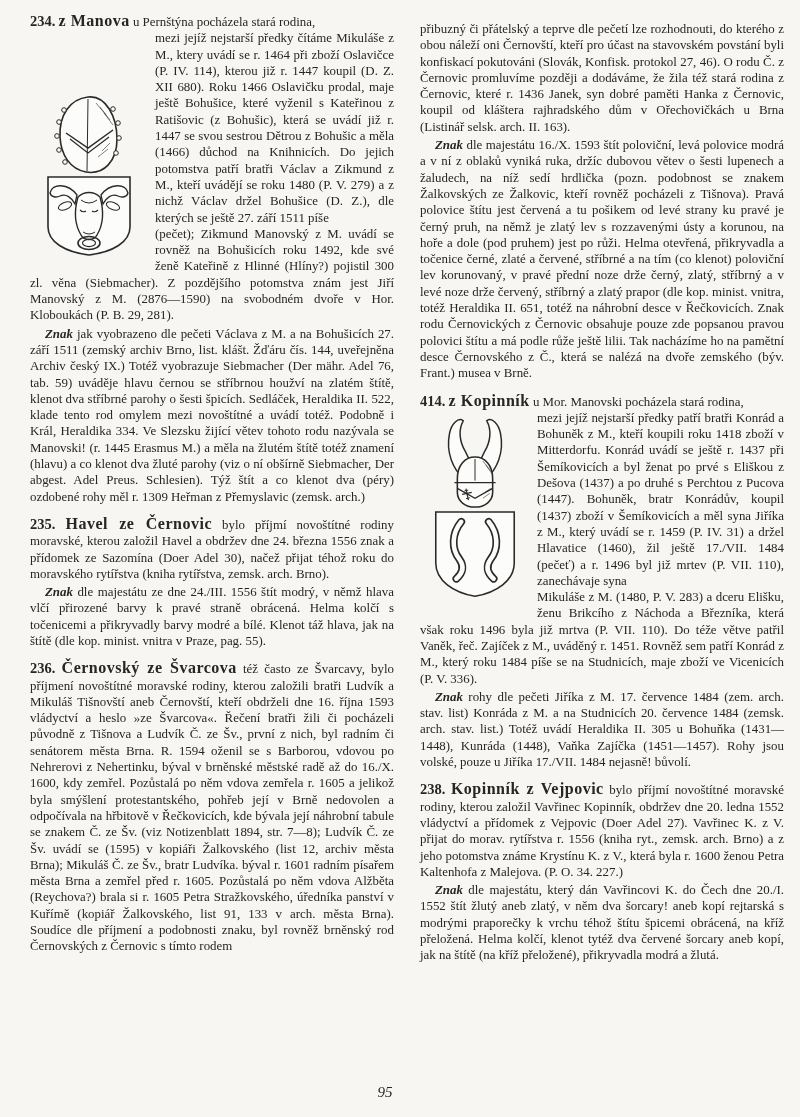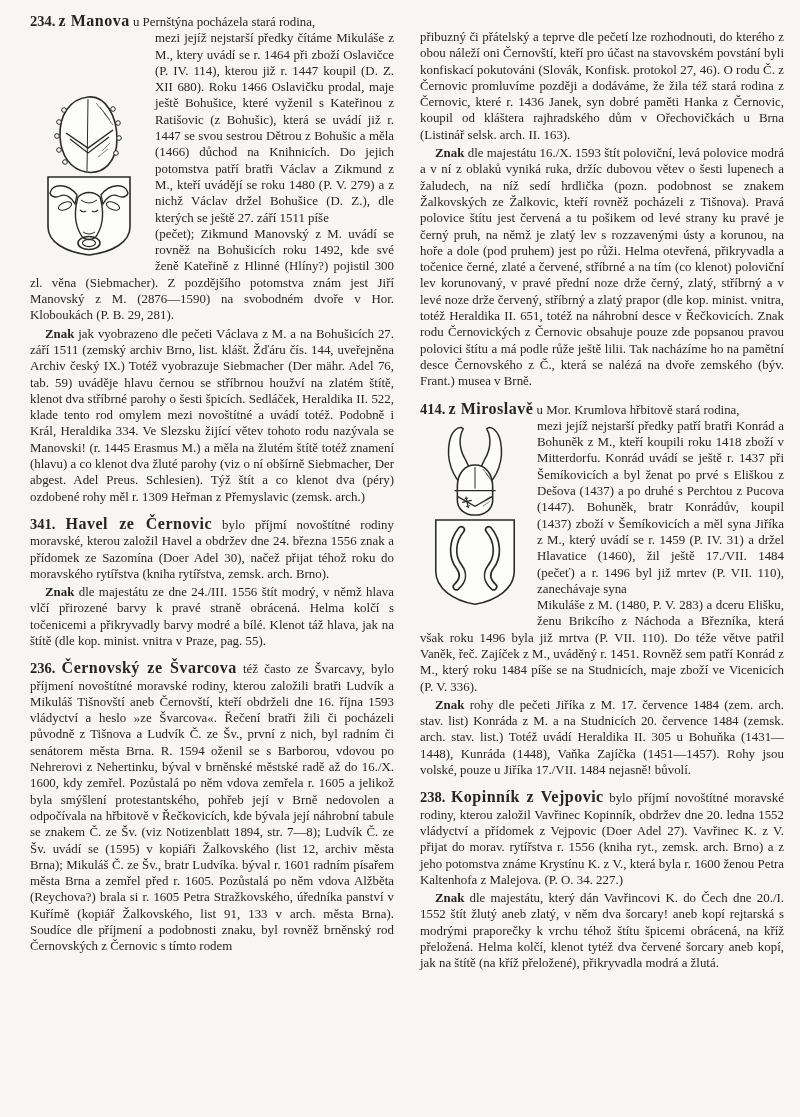--- a/index.html
+++ b/index.html
@@ -25,21 +25,21 @@
     font-size:12.9px;
     line-height:16.3px;
     text-align:justify;
   }
   p{margin:0;padding:0;}
   .entry{margin-top:11px;}
   .entry:first-child{margin-top:0;}
   .entry-num{font-weight:bold;font-size:14.5px;}
   .entry-title{font-weight:bold;font-size:16px;letter-spacing:.5px;}
   .znak{margin-top:2px;text-indent:15px;}
-  .znak b{font-weight:bold;}
+  .znak b{font-weight:bold;font-style:italic;}
   .arms-float{
     float:left;
     display:flex;
     align-items:flex-end;
     margin:2px 11px 2px 4px;
   }
   .arms-234{width:110px;height:226px;}
   .arms-237{width:102px;height:198px;}
   .arms-float svg{display:block;}
   .clear{clear:both;}
@@ -96,39 +96,39 @@
             <ellipse cx="55" cy="150" rx="6.5" ry="3.6" class="ink" stroke-width="1.1"></ellipse>
           </svg>
         </div>
         <p>mezi jejíž nejstarší předky čítáme Mikuláše z M., ktery uvádí se r. 1464 při zboží Oslavičce (P. IV. 114), kterou již r. 1447 koupil (D. Z. XII 680). Roku 1466 Oslavičku prodal, maje ještě Bohušice, které vyženil s Kateřinou z Ratišovic (z Bohušic), která se uvádí již r. 1447 se svou sestrou Dětrou z Bohušic a měla (1466) důchod na Knihnicích. Do jejich potomstva patří bratři Václav a Zikmund z M., kteří uvádějí se roku 1480 (P. V. 279) a z nichž Václav držel Bohušice (D. Z.), dle kterých se ještě 27. září 1511 píše</p>
         <p>(pečet); Zikmund Manovský z M. uvádí se rovněž na Bohušicích roku 1492, kde své ženě Kateřině z Hlinné (Hlíny?) pojistil 300 zl. věna (Siebmacher). Z pozdějšího potomstva znám jest Jiří Manovský z M. (2876—1590) na svobodném dvoře v Hor. Kloboukách (P. B. 29, 281).</p>
         <div class="clear"></div>
         <p class="znak"><b>Znak</b><span> jak vyobrazeno dle pečeti Václava z M. a na Bohušicích 27. září 1511 (zemský archiv Brno, list. klášt. Žďáru čís. 144, uveřejněna Archiv český IX.) Totéž vyobrazuje Siebmacher (Der mähr. Adel 76, tab. 59) uváděje hlavu černou se stříbrnou houžví na zlatém štítě, klenot dva stříbrné parohy o šesti špicích. Sedláček, Heraldika II. 522, klade tento rod omylem mezi novoštítné a uvádí totéž. Podobně i Král, Heraldika 334. Ve Slezsku žijící větev tohoto rodu nazývala se Manovski! (r. 1445 Erasmus M.) a měla na žlutém štítě totéž znamení (hlavu) a co klenot dva žluté parohy (viz o ní obšírně Siebmacher, Der abgest. Adel Preus. Schlesien). Týž štít a co klenot dva (péry) ozdobené rohy měl r. 1309 Heřman z Přemyslavic (zemsk. arch.)</span></p>
       </div>
 
       <div class="entry">
-        <p><span class="entry-num">341.</span> <span class="entry-title">Havel ze Černovic</span> <span>bylo příjmí novoštítné rodiny moravské, kterou založil Havel a obdržev dne 24. března 1556 znak a přídomek ze Sazomína (Doer Adel 30), načež přijat téhož roku do moravského rytířstva (kniha rytířstva, zemsk. arch. Brno).</span></p>
+        <p><span class="entry-num">235.</span> <span class="entry-title">Havel ze Černovic</span> <span>bylo příjmí novoštítné rodiny moravské, kterou založil Havel a obdržev dne 24. března 1556 znak a přídomek ze Sazomína (Doer Adel 30), načež přijat téhož roku do moravského rytířstva (kniha rytířstva, zemsk. arch. Brno).</span></p>
         <p class="znak"><b>Znak</b><span> dle majestátu ze dne 24./III. 1556 štít modrý, v němž hlava vlčí přirozené barvy k pravé straně obrácená. Helma kolčí s točenicemi a přikryvadly barvy modré a bílé. Klenot táž hlava, jak na štítě (dle kop. minist. vnitra v Praze, pag. 55).</span></p>
       </div>
 
       <div class="entry">
         <p><span class="entry-num">236.</span> <span class="entry-title">Černovský ze Švarcova</span> <span>též často ze Švarcavy, bylo příjmení novoštítné moravské rodiny, kterou založili bratři Ludvík a Mikuláš Tišnovští aneb Černovští, kteří obdrželi dne 16. října 1593 vládyctví a heslo »ze Švarcova«. Řečení bratři žili či pocházeli původně z Tišnova a Ludvík Č. ze Šv., první z nich, byl radním či senátorem města Brna. R. 1594 oženil se s Barborou, vdovou po Nehrerovi z Nehertinku, býval v brněnské městské radě až do 16./X. 1600, kdy zemřel. Pozůstalá po něm vdova zemřela r. 1605 a jelikož byla smýšlení protestantského, pohřeb její v Brně nedovolen a odpočívala na hřbitově v Řečkovicích, kde bývala její náhrobní tabule se znakem Č. ze Šv. (viz Notizenblatt 1894, str. 7—8); Ludvík Č. ze Šv. uvádí se (1595) v kopiáři Žalkovského (list 12, archiv města Brna); Mikuláš Č. ze Šv., bratr Ludvíka. býval r. 1601 radním písařem města Brna a zemřel před r. 1605. Pozůstalá po něm vdova Alžběta (Reychova?) brala si r. 1605 Petra Stražkovského, úředníka panství v Kuřímě (kopiář Žalkovského, list 91, 133 v arch. města Brna). Soudíce dle příjmení a podobnosti znaku, byl rovněž brněnský rod Černovských z Černovic s tímto rodem</span></p>
       </div>
 
     </div>
 
     <div class="col">
 
-      <div class="entry" style="margin-top:16px">
+      <div class="entry" style="margin-top:8px">
         <p>přibuzný či přátelský a teprve dle pečetí lze rozhodnouti, do kterého z obou náleží oni Černovští, kteří pro účast na stavovském povstání byli konfiskací pokutováni (Slovák, Konfisk. protokol 27, 46). O rodu Č. z Černovic promluvíme později a dodáváme, že žila též stará rodina z Černovic, které r. 1436 Janek, syn dobré paměti Hanka z Černovic, koupil od kláštera rajhradského dům v Ořechovičkách u Brna (Listinář selsk. arch. II. 163).</p>
         <p class="znak"><b>Znak</b><span> dle majestátu 16./X. 1593 štít poloviční, levá polovice modrá a v ní z oblaků vyniká ruka, držíc dubovou větev o šesti lupenech a žaludech, na níž sedí hrdlička (pozn. podobnost se znakem Žalkovských ze Žalkovic, kteří rovněž pocházeli z Tišnova). Pravá polovice štítu jest červená a tu pošikem od levé strany ku pravé je černý pruh, na němž je zlatý lev s rozzavenými ústy a korunou, na hoře a dole (pod pruhem) jest po růži. Helma otevřená, přikryvadla a točenice černé, zlaté a červené, stříbrné a na tím (co klenot) poloviční lev korunovaný, v pravé přední noze drže černý, zlatý, stříbrný a v levé noze drže červený, stříbrný a zlatý prapor (dle kop. minist. vnitra, totéž Heraldika II. 651, totéž na náhrobní desce v Řečkovicích. Znak rodu Černovických z Černovic obsahuje pouze zde popsanou pravou polovici štítu a má podle růže ještě lilii. Tak nacházíme ho na pamětní desce Černovského z Č., která se nalézá na dvoře zemského (býv. Frant.) musea v Brně.</span></p>
       </div>
 
       <div class="entry">
-        <p><span class="entry-num">414.</span> <span class="entry-title">z Miroslavě</span> <span>u Mor. Krumlova hřbitově stará rodina,</span></p>
+        <p><span class="entry-num">414.</span> <span class="entry-title">z Kopinník</span> <span>u Mor. Manovski pocházela stará rodina,</span></p>
         <div class="arms-float arms-237">
           <svg width="102" height="198" viewBox="0 0 104 198" xmlns="http://www.w3.org/2000/svg">
 
             <path d="M40 66 C30 56 22 40 26 20 C28 10 35 3 40 7 C35 16 36 28 42 38 C47 47 50 56 49 66 Z" fill="#fcfcfa" stroke="#2a2a2a" stroke-width="1.5"></path>
             <path d="M64 66 C74 56 82 40 78 20 C76 10 69 3 64 7 C69 16 68 28 62 38 C57 47 54 56 55 66 Z" fill="#fcfcfa" stroke="#2a2a2a" stroke-width="1.5"></path>
 
             <path d="M34 66 C34 52 42 44 52 44 C62 44 70 52 70 66 L70 80 C70 89 62 95 52 95 C42 95 34 89 34 80 Z" fill="#fcfcfa" stroke="#2a2a2a" stroke-width="1.6"></path>
             <path class="ink" d="M31 70 L73 70" stroke-width="1.3"></path>
             <path class="ink" d="M34 76 L52 86 L70 76" stroke-width="1.4"></path>
             <path class="ink" d="M52 46 L52 68" stroke-width="1"></path>
@@ -153,13 +153,14 @@
       </div>
 
       <div class="entry">
         <p><span class="entry-num">238.</span> <span class="entry-title">Kopinník z Vejpovic</span> <span>bylo příjmí novoštítné moravské rodiny, kterou založil Vavřinec Kopinník, obdržev dne 20. ledna 1552 vládyctví a přídomek z Vejpovic (Doer Adel 27). Vavřinec K. z V. přijat do morav. rytířstva r. 1556 (kniha ryt., zemsk. arch. Brno) a z jeho potomstva známe Krystínu K. z V., která byla r. 1600 ženou Petra Kaltenhofa z Malejova. (P. O. 34. 227.)</span></p>
         <p class="znak"><b>Znak</b><span> dle majestátu, který dán Vavřincovi K. do Čech dne 20./I. 1552 štít žlutý aneb zlatý, v něm dva šorcary! aneb kopí rejtarská s modrými praporečky k vrchu téhož štítu špicemi obrácená, na kříž přeložená. Helma kolčí, klenot tytéž dva červené šorcary aneb kopí, jak na štítě (na kříž přeložené), přikryvadla modrá a žlutá.</span></p>
       </div>
 
     </div>
   </div>
 
+  <div class="page-number">95</div>
 </div>
 
 </body></html>

